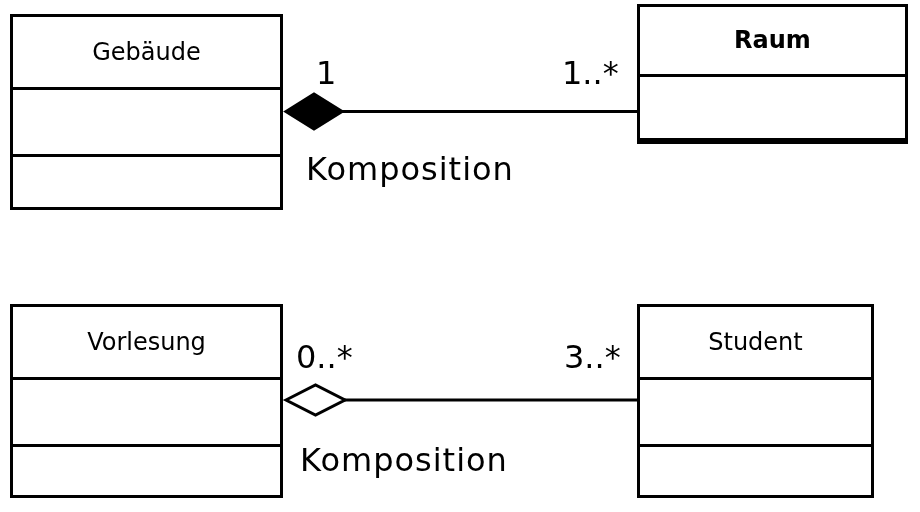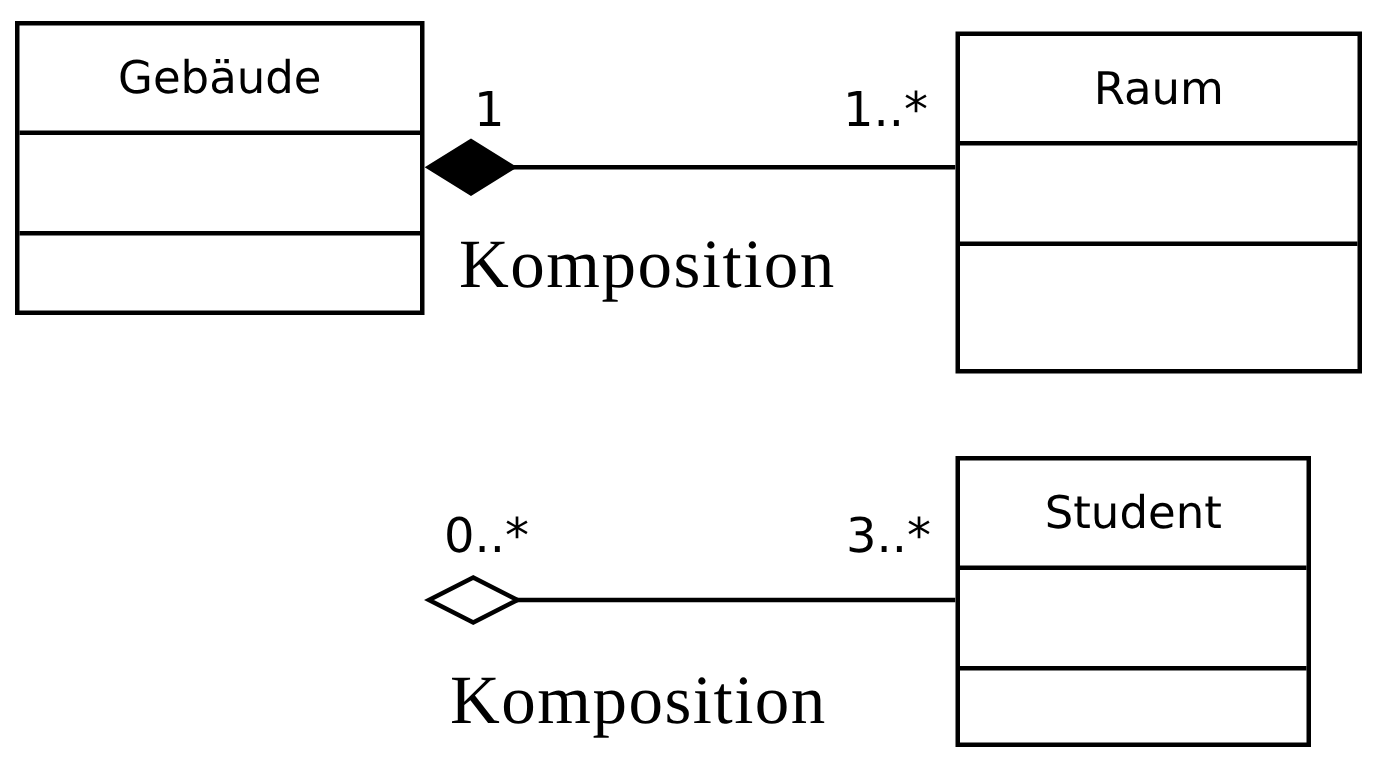--- a/index.html
+++ b/index.html
@@ -22,21 +22,21 @@
     border: 3px solid #000000;
     background: #ffffff;
     display: flex;
     flex-direction: column;
   }
   .cmp-title {
     height: 70px;
     display: flex;
     align-items: center;
     justify-content: center;
-    font-size: 30px;
+    font-size: 24px;
     white-space: nowrap;
   }
   .cmp-attrs {
     height: 64px;
     border-top: 3px solid #000000;
   }
   .cmp-ops {
     flex: 1;
     border-top: 3px solid #000000;
   }
@@ -48,51 +48,55 @@
     height: 512px;
   }
   .mult {
     position: absolute;
     font-size: 32px;
     line-height: 1;
     white-space: nowrap;
   }
   .rel-label {
     position: absolute;
-    font-size: 46px;
+    font-size: 32px;
     line-height: 1;
     white-space: nowrap;
     letter-spacing: 1px;
-    font-family: Liberation Serif, serif;
   }
 </style>
 </head>
 <body>
 
 <div class="canvas">
 
   <svg class="overlay" width="920" height="512" viewBox="0 0 920 512" xmlns="http://www.w3.org/2000/svg">
     <line x1="290" y1="111.5" x2="637" y2="111.5" stroke="#000000" stroke-width="3"></line>
     <line x1="290" y1="400" x2="637" y2="400" stroke="#000000" stroke-width="3"></line>
     <polygon points="285,111.5 314,93.5 343,111.5 314,129.5" stroke="#000000" stroke-width="2" fill="#000000"></polygon>
     <polygon points="286,400 315.5,385 345,400 315.5,415" stroke="#000000" stroke-width="3" fill="#ffffff"></polygon>
   </svg>
 
   <div class="class-box" style="left:10px; top:14px; width:273px; height:196px;">
     <div class="cmp-title">Gebäude</div>
     <div class="cmp-attrs"></div>
     <div class="cmp-ops"></div>
   </div>
 
-  <div class="class-box" style="left:637px; top:21px; width:271px; height:228px;">
+  <div class="class-box" style="left:637px; top:4px; width:271px; height:140px;font-weight:bold;">
     <div class="cmp-title">Raum</div>
     <div class="cmp-attrs"></div>
     <div class="cmp-ops"></div>
   </div>
 
+  <div class="class-box" style="left:10px; top:304px; width:273px; height:194px;">
+    <div class="cmp-title">Vorlesung</div>
+    <div class="cmp-attrs"></div>
+    <div class="cmp-ops"></div>
+  </div>
 
   <div class="class-box" style="left:637px; top:304px; width:237px; height:194px;">
     <div class="cmp-title">Student</div>
     <div class="cmp-attrs"></div>
     <div class="cmp-ops"></div>
   </div>
 
   <div class="mult" style="left:316px; top:57px;">1</div>
   <div class="mult" style="left:562px; top:57px;">1..*</div>
   <div class="mult" style="left:296px; top:341px;">0..*</div>

